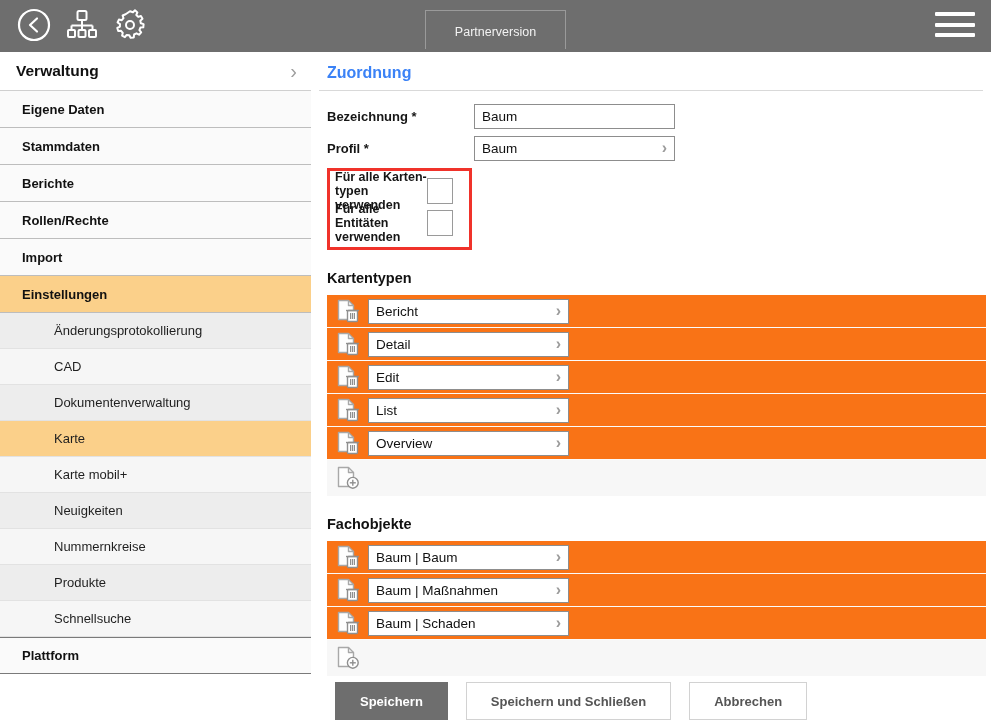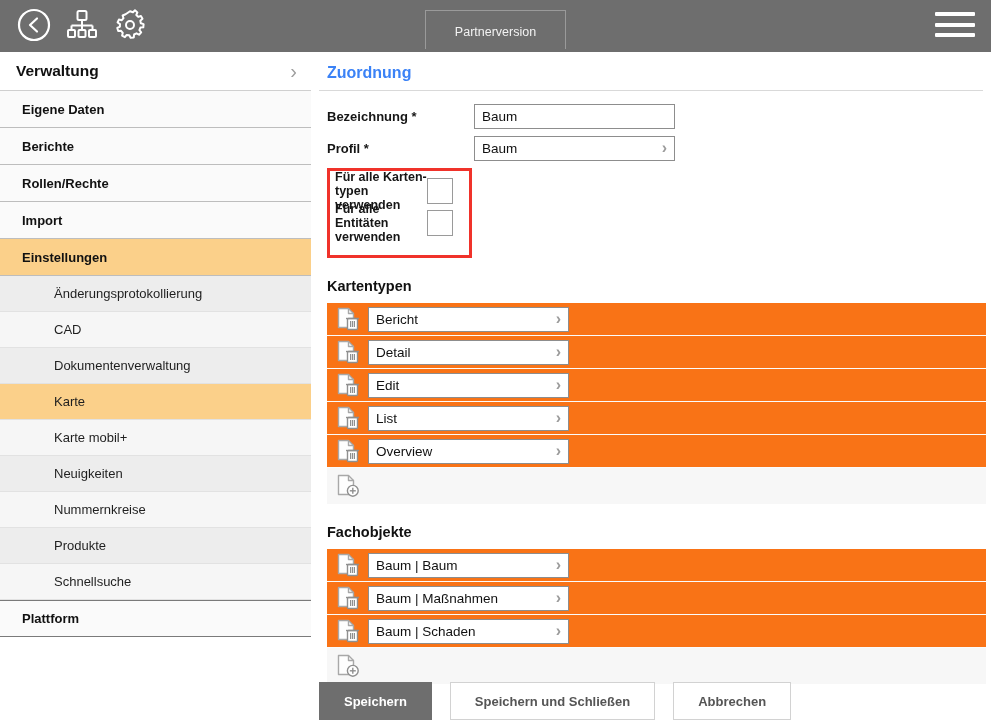--- a/index.html
+++ b/index.html
@@ -216,21 +216,21 @@
     line-height: 1;
   }
 
   
   .hl-box {
     position: relative;
     margin: 4px 0 4px 0;
     width: 145px;
     border: 3px solid #f0322a;
     box-sizing: border-box;
-    padding: 4px 0 16px 5px;
+    padding: 4px 0 8px 5px;
   }
   .cbrow {
     display: flex;
     align-items: center;
     height: 32px;
   }
   .cblabel {
     width: 92px;
     flex: 0 0 92px;
     font-weight: bold;
@@ -289,21 +289,21 @@
     padding: 0 7px;
     font-size: 13.5px;
     color: #111;
     box-sizing: border-box;
     cursor: pointer;
   }
 
   
   .btnbar {
     position: absolute;
-    left: 8px;
+    left: 24px;
     bottom: 7px;
     display: flex;
     gap: 18px;
     align-items: center;
   }
   .btn {
     height: 38px;
     min-width: 104px;
     display: flex;
     align-items: center;
@@ -369,20 +369,23 @@
   <nav class="sidebar">
     <div class="side-head">
       <span>Verwaltung</span>
       <span class="chev">›</span>
     </div>
 
     <div class="nav-item">
       <span>Eigene Daten</span>
     </div>
     <div class="nav-item">
+      <span>Stammdaten</span>
+    </div>
+    <div class="nav-item">
       <span>Berichte</span>
     </div>
     <div class="nav-item">
       <span>Rollen/Rechte</span>
     </div>
     <div class="nav-item">
       <span>Import</span>
     </div>
     <div class="nav-item active">
       <span>Einstellungen</span>

